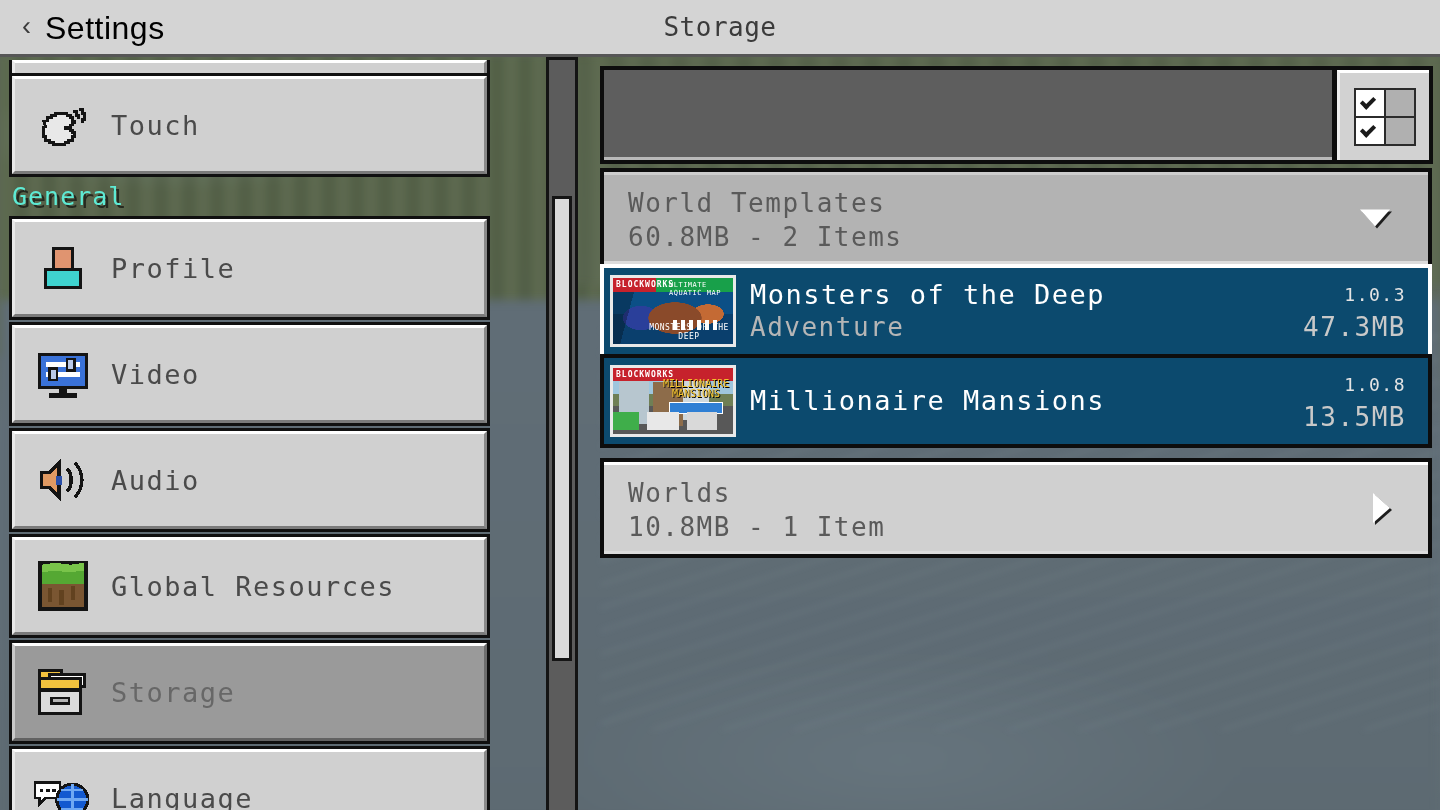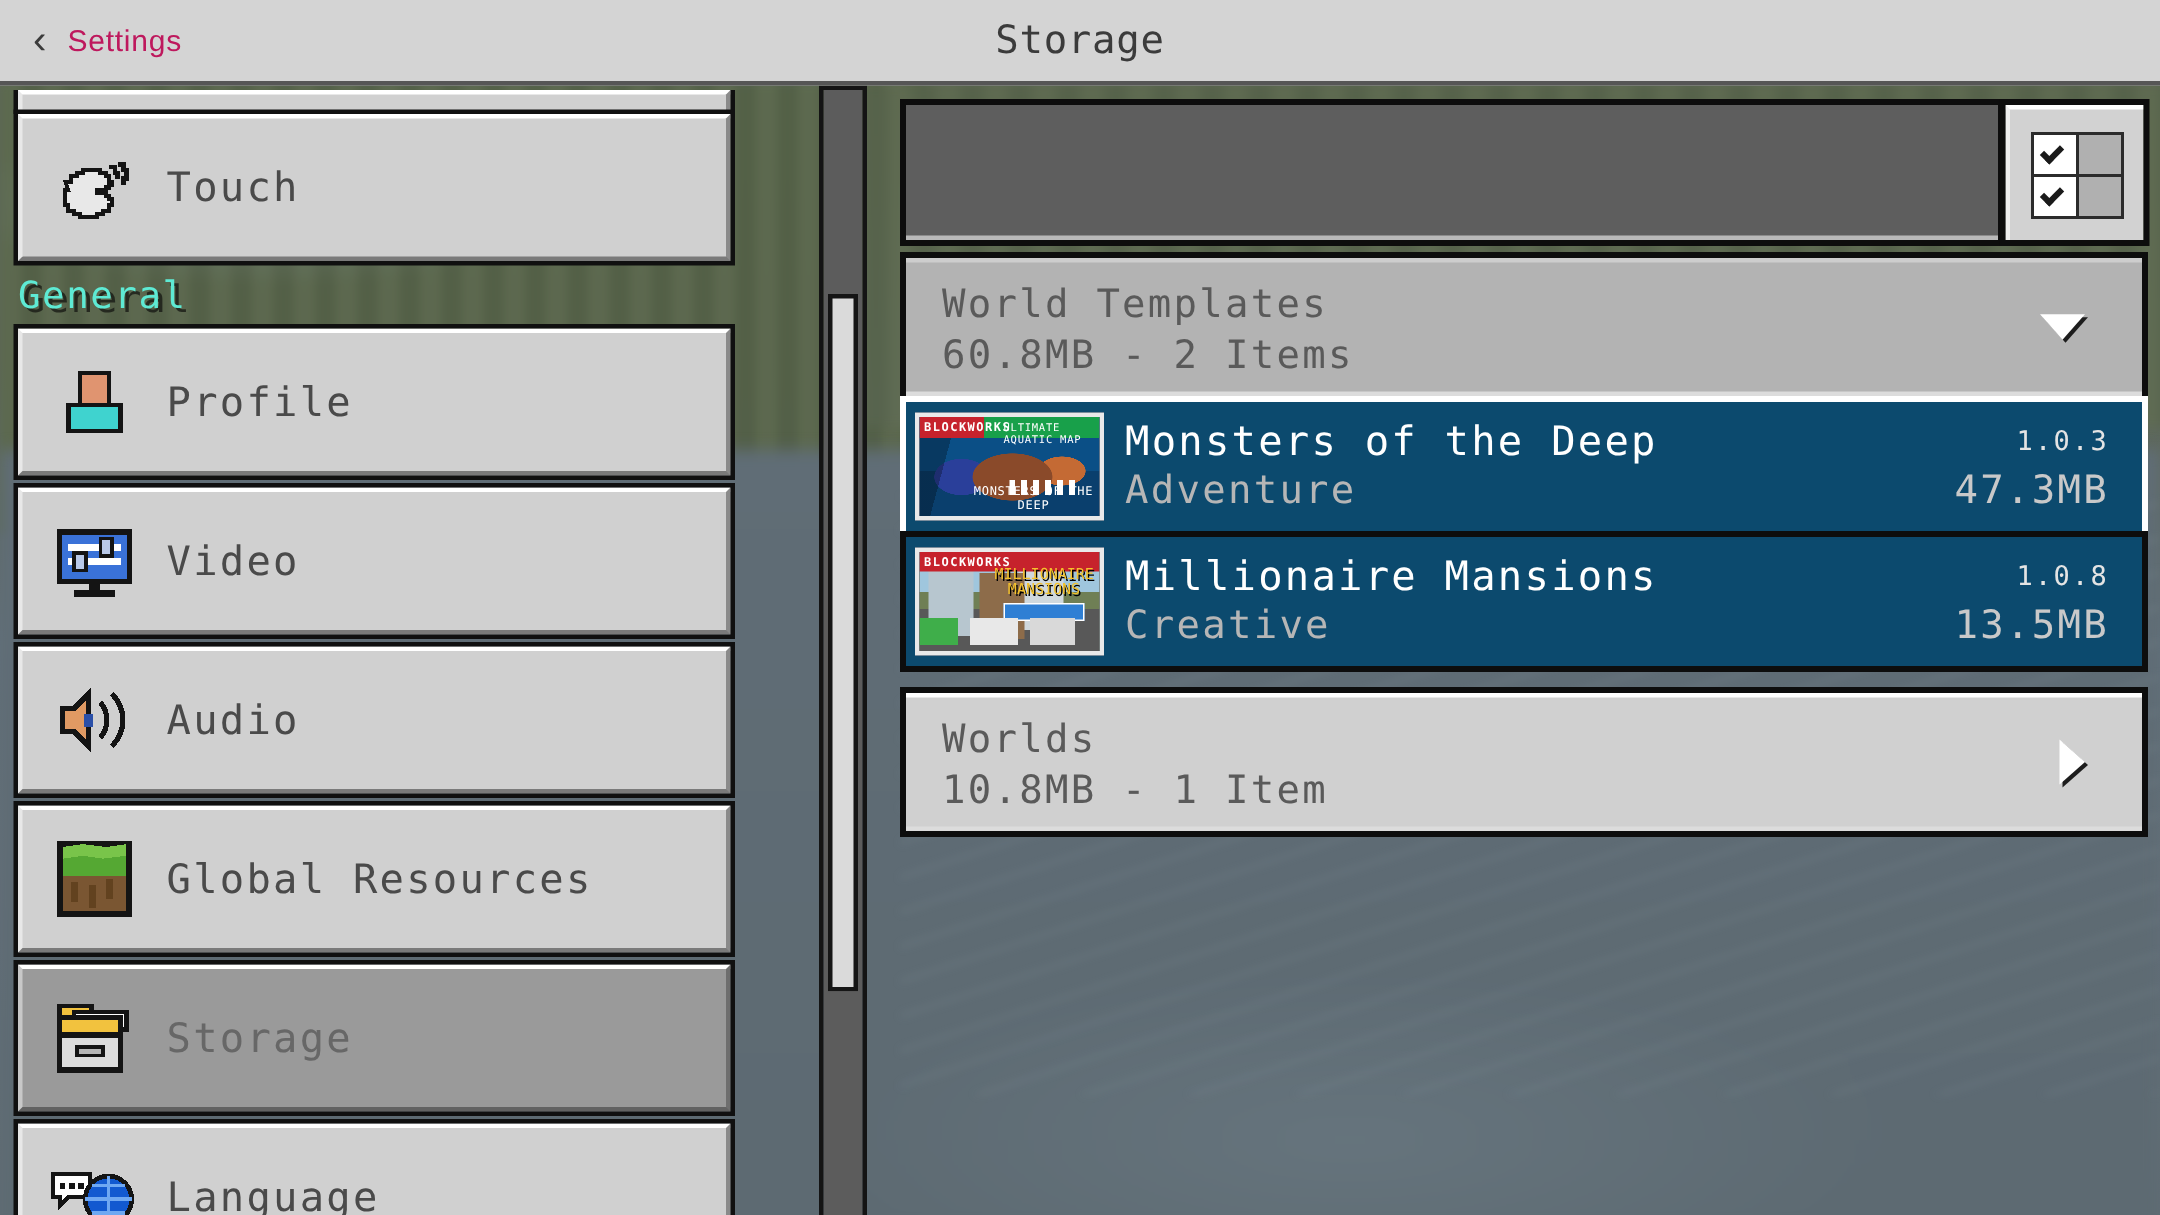--- a/index.html
+++ b/index.html
@@ -59,21 +59,21 @@
     position:absolute; left:0; top:0; width:1440px; height:57px;
     background:#d4d4d4; z-index:30;
     border-bottom:3px solid #565656;
   }
   #backBtn{
     position:absolute; left:14px; top:8px; height:40px;
     display:flex; align-items:center; gap:14px;
     padding:0 8px; cursor:pointer; background:transparent; border:0;
   }
   #backBtn .chev{ font-size:27px; color:#3b3b3b; line-height:1; margin-top:-3px;}
-  #backBtn .lbl{ font-size:20px; color:#be185d; letter-spacing:.5px; }
+  #backBtn .lbl{ font-size:32px; color:#000000; letter-spacing:.5px; }
   #pageTitle{
     position:absolute; left:0; top:12px; width:1440px; text-align:center;
     font-size:26px; color:#3b3b3b; letter-spacing:.5px;
   }
 
   
   #sidebar{
     position:absolute; left:0; top:60px; width:547px; height:750px;
     z-index:10; overflow:hidden;
   }
@@ -413,21 +413,20 @@
         <div class="topbar">
             <b>BLOCKWORKS</b>
           </div>
         <div class="ttl">MILLIONAIRE MANSIONS</div>
         <div class="blue"></div>
         <div class="cars"></div>
       </div>
     </div>
     <div class="meta">
       <div class="nm">Millionaire Mansions</div>
-      <div class="sub">Creative</div>
     </div>
     <div class="right">
       <div class="ver">1.0.8</div>
       <div class="siz">13.5MB</div>
     </div>
   </div>
 
   <div class="catRow light" style="margin-top:18px;">
     <div class="t1">Worlds</div>
     <div class="t2">10.8MB - 1 Item</div>

